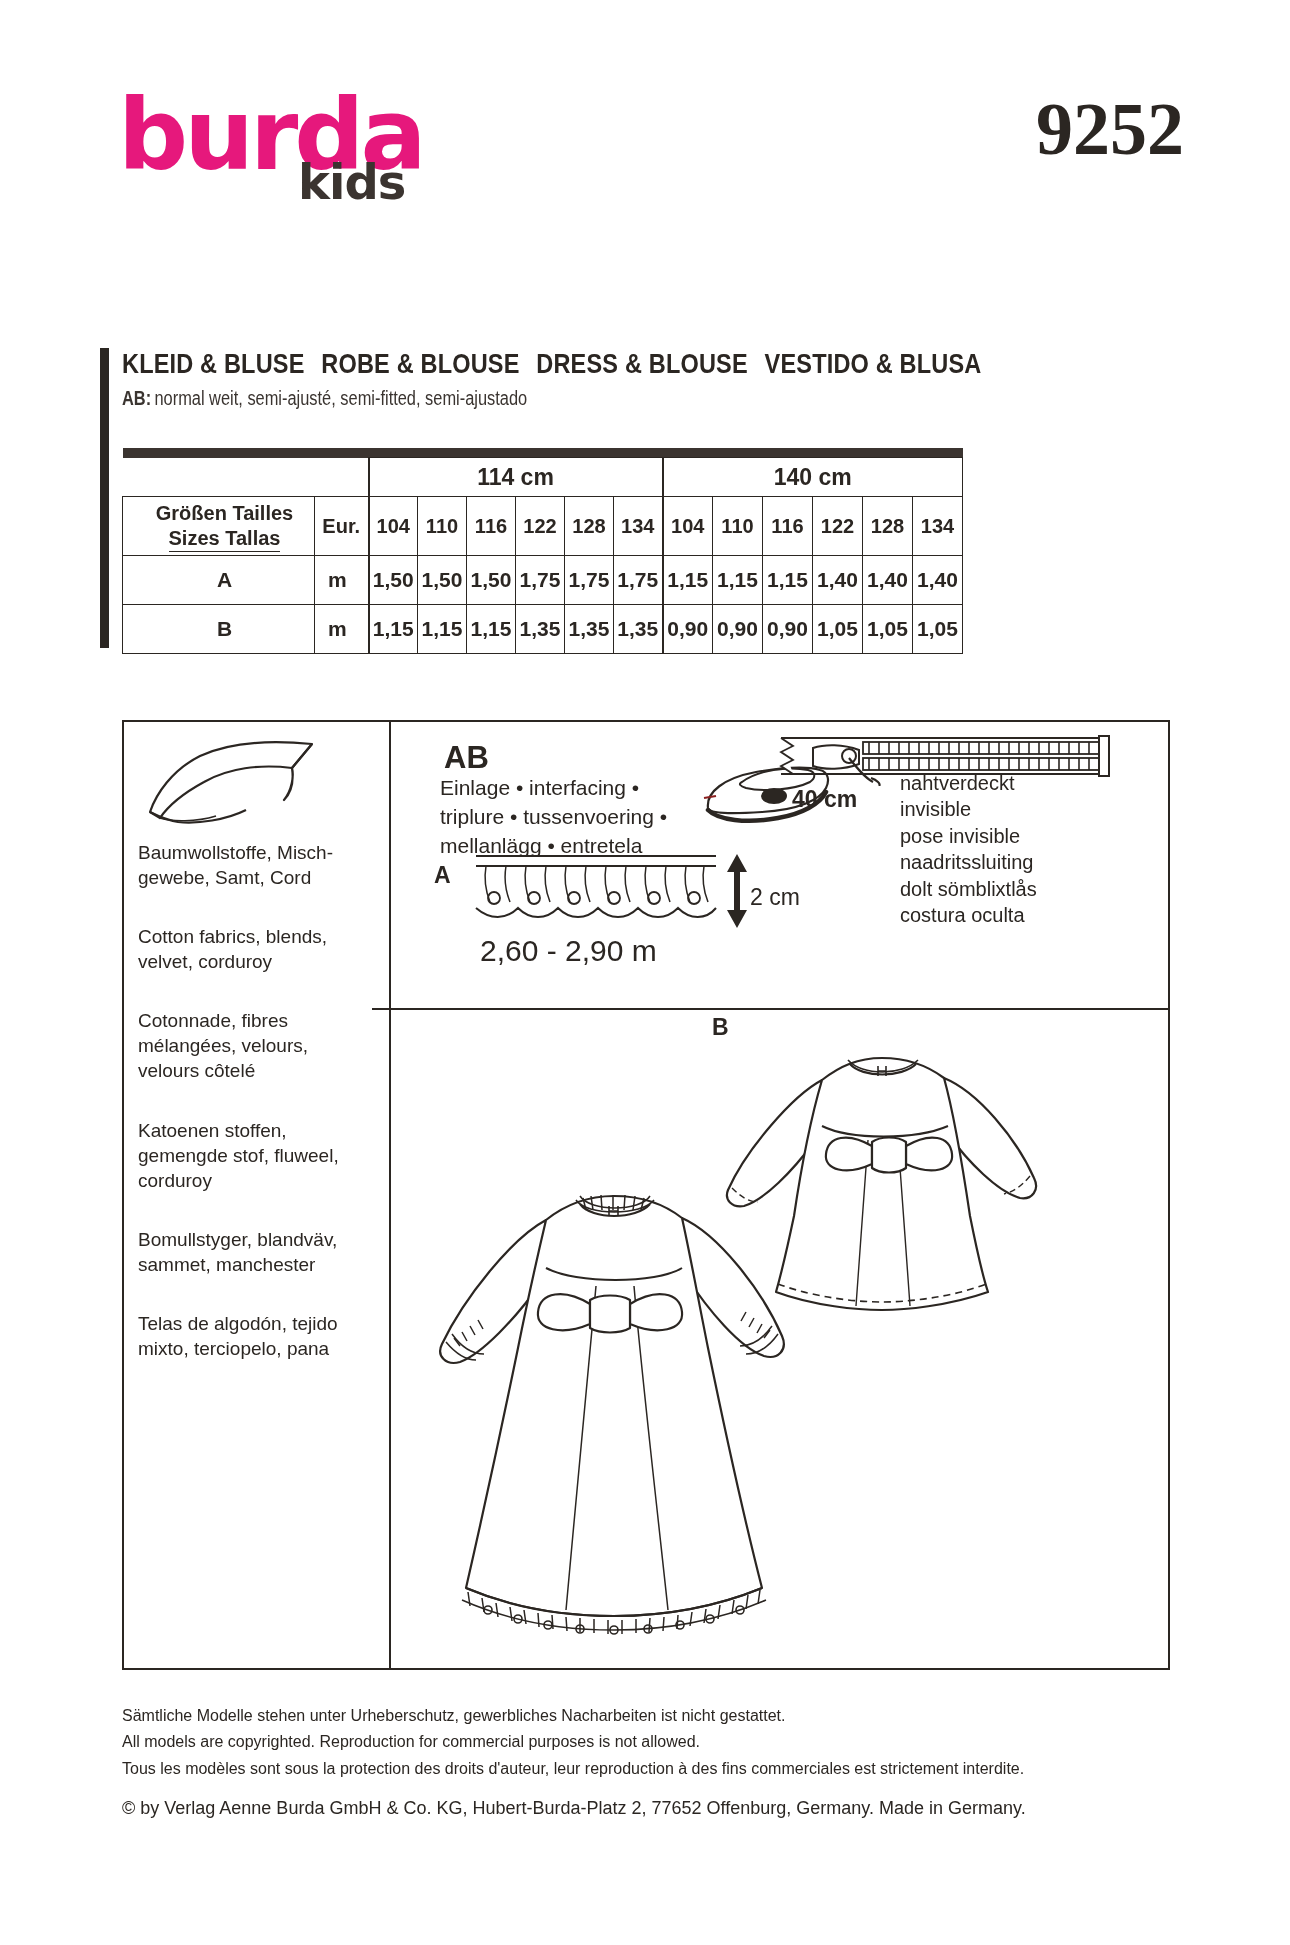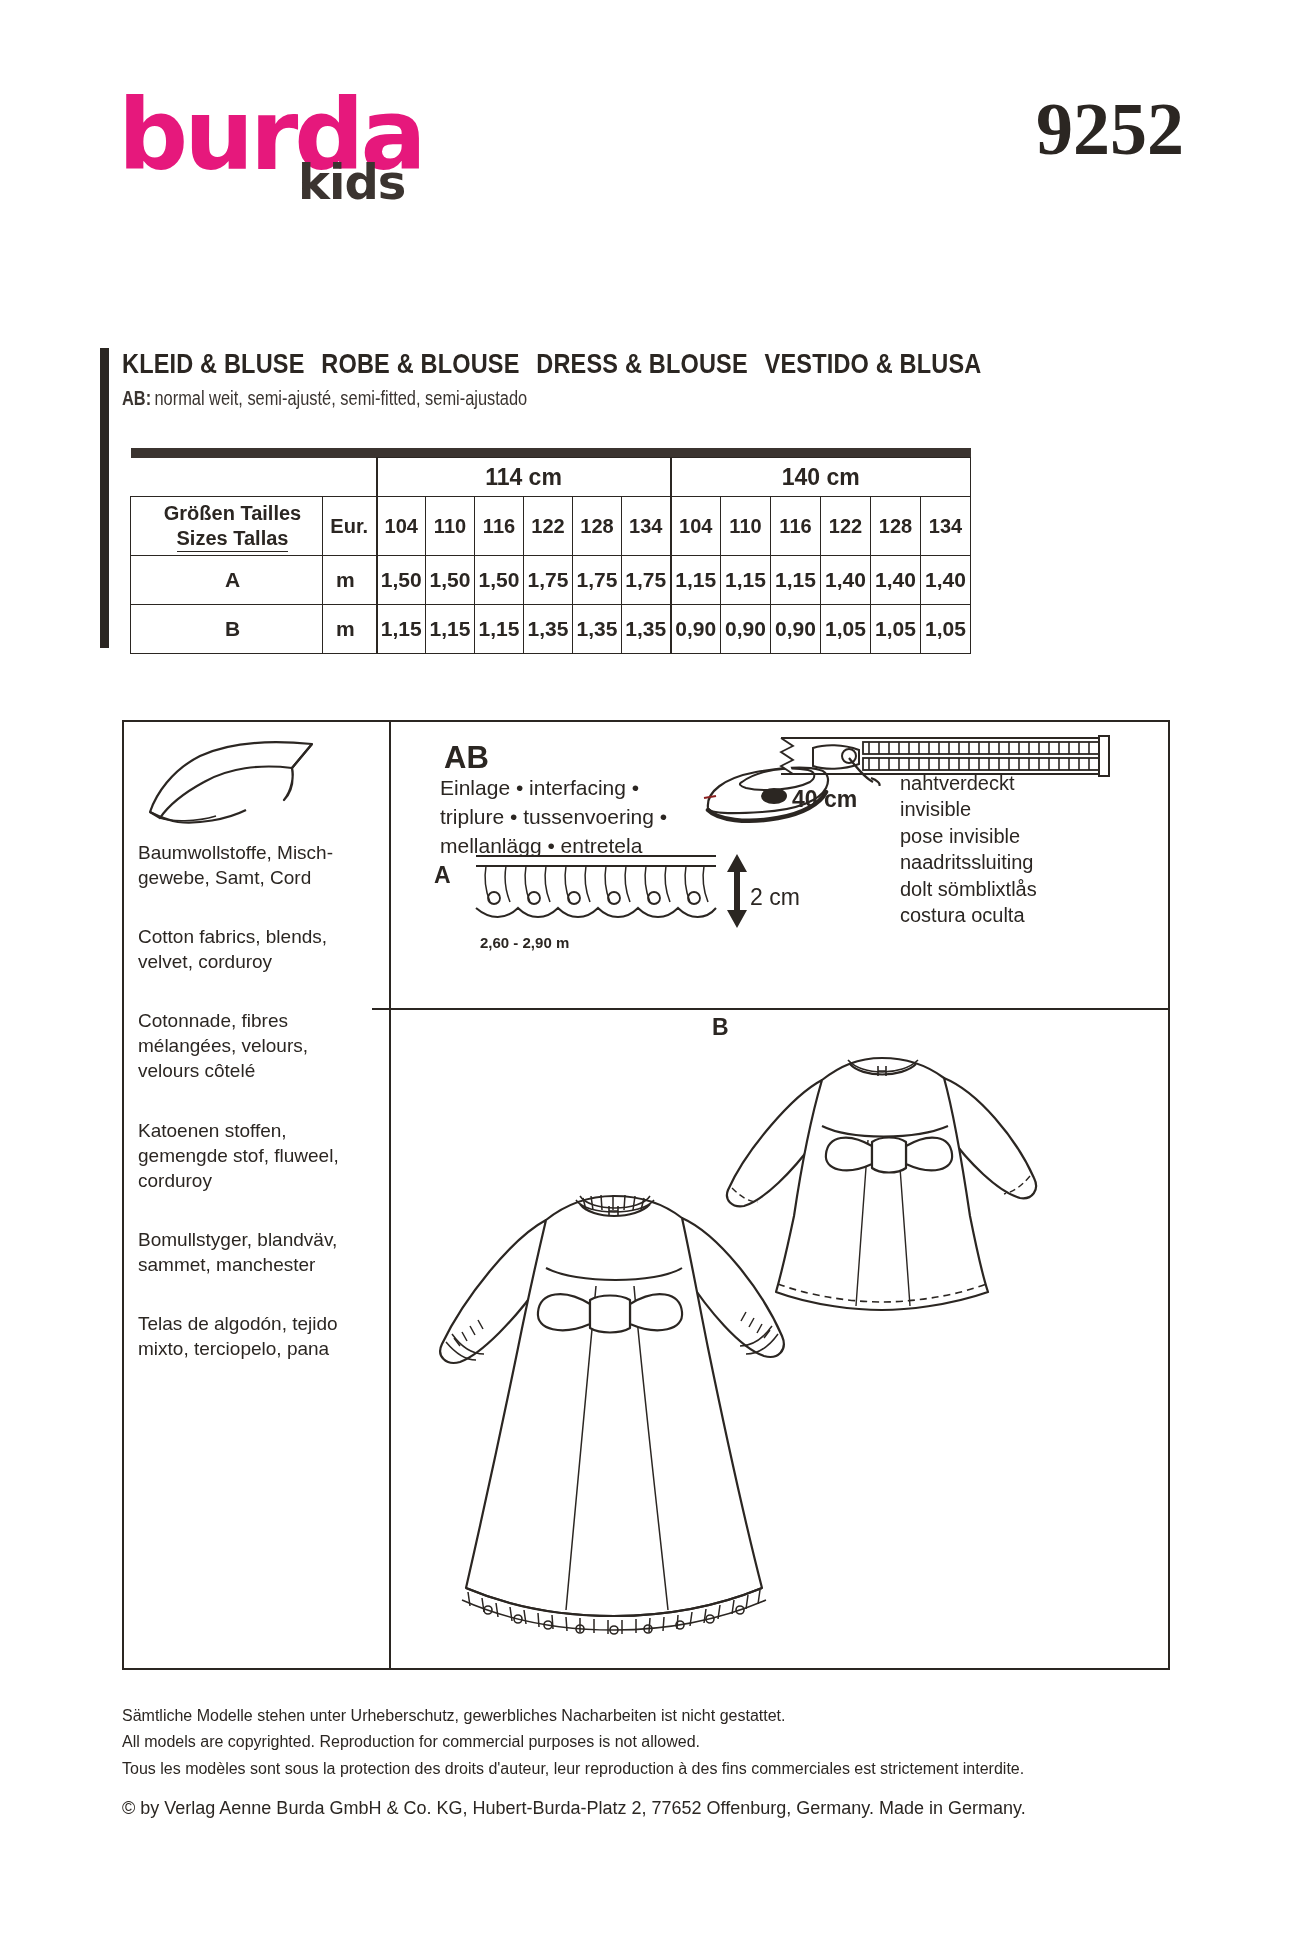--- a/index.html
+++ b/index.html
@@ -88,21 +88,21 @@
     transform: scaleX(0.82);
     transform-origin: left center;
     white-space: nowrap;
     color: #3a3430;
   }
   .title-sub b { font-weight: bold; margin-right: 4px; }
 
   
   .size-table {
     position: absolute;
-    left: 130px;
+    left: 122px;
     top: 448px;
     width: 840px;
     border-collapse: collapse;
     table-layout: fixed;
   }
   .size-table td, .size-table th {
     border: 1.6px solid #2b2622;
     padding: 0;
     text-align: center;
     font-weight: bold;
@@ -234,22 +234,22 @@
     left: 62px;
     top: 140px;
     font-size: 23px;
     font-weight: bold;
   }
   .trim-icon { position: absolute; left: 100px; top: 126px; }
   .trim-len {
     position: absolute;
     left: 108px;
     top: 212px;
-    font-size: 15px;
-    font-weight: bold;
+    font-size: 30px;
+    font-weight: normal;
   }
   .arrow-icon { position: absolute; left: 352px; top: 128px; }
   .trim-width {
     position: absolute;
     left: 378px;
     top: 162px;
     font-size: 23px;
     font-weight: normal;
   }
 

